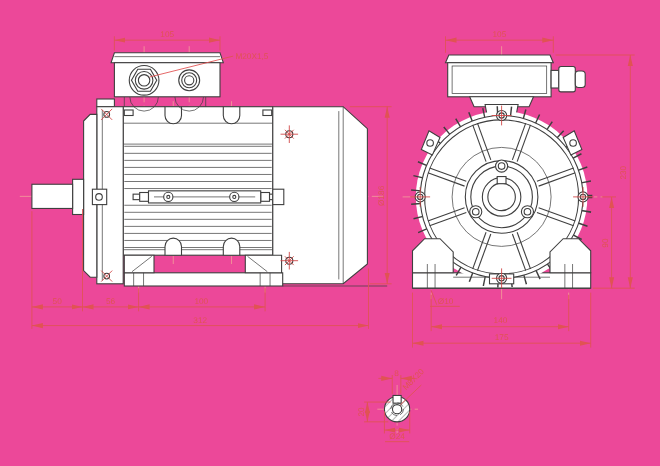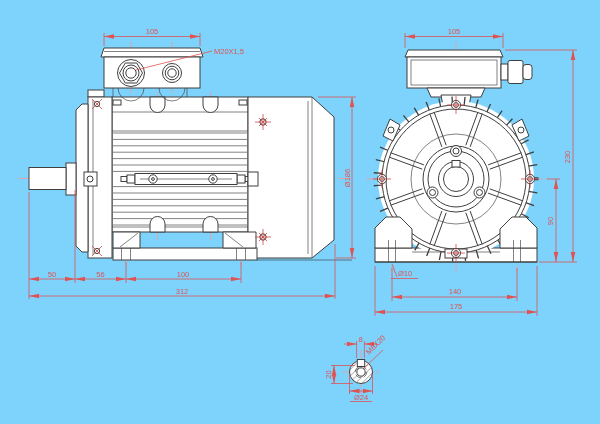--- a/index.html
+++ b/index.html
@@ -1,16 +1,16 @@
 <!DOCTYPE html>
 <html><head>
 <meta charset="utf-8">
 <style>
   html,body{margin:0;padding:0;background:#ffffff;}
-  .stage{position:relative;width:600px;height:424px;background:#7dd3fc;overflow:hidden;}
+  .stage{position:relative;width:600px;height:424px;background:#ec4899;overflow:hidden;}
   svg{display:block;}
   .ln{stroke:#3f3f3f;fill:none;stroke-width:1;}
   .lnf{stroke:#3f3f3f;fill:#ffffff;stroke-width:1;}
   .thin{stroke-width:0.65;}
   .dim{stroke:#e05353;fill:none;stroke-width:0.8;}
   .cl{stroke:#f19999;fill:none;stroke-width:0.8;stroke-dasharray:11 3 3 3;}
   .cross{stroke:#d04545;fill:none;stroke-width:0.8;}
   .dimtxt{fill:#e05353;font:7.5px "Liberation Sans", sans-serif;}
 </style>
 </head>

